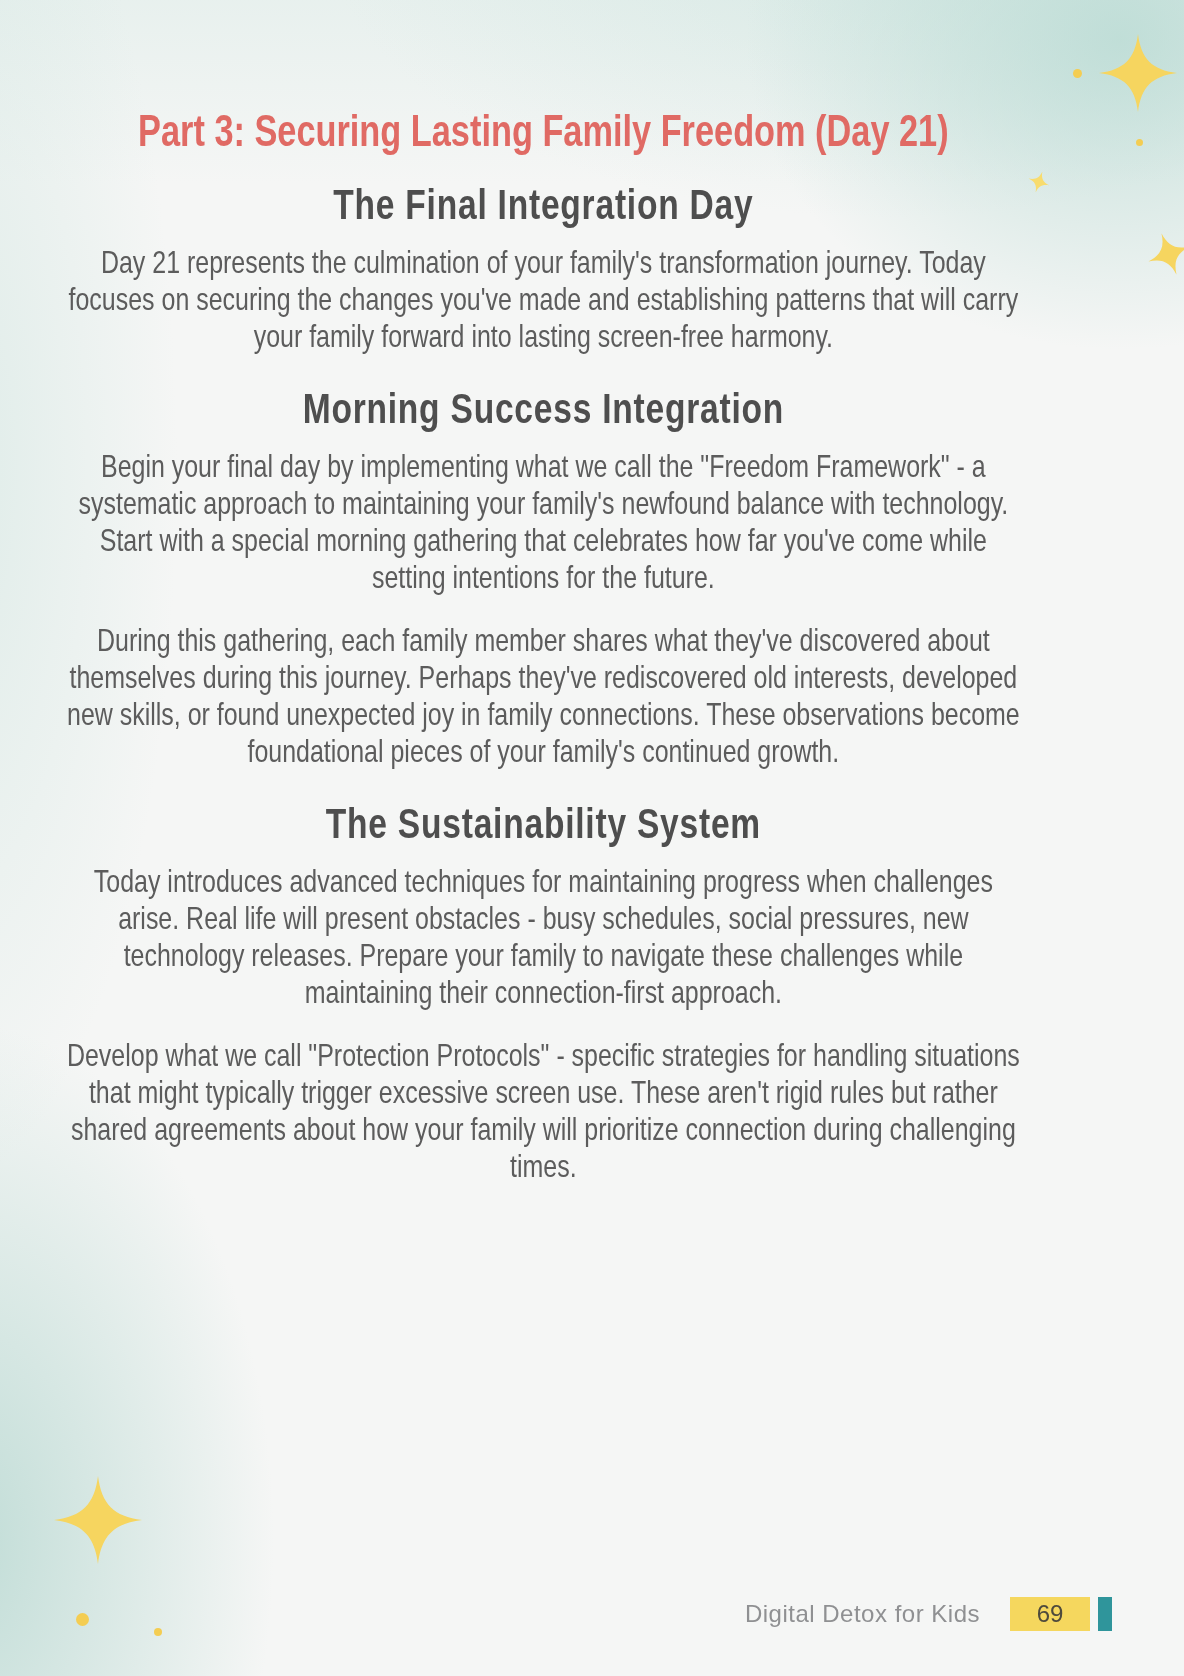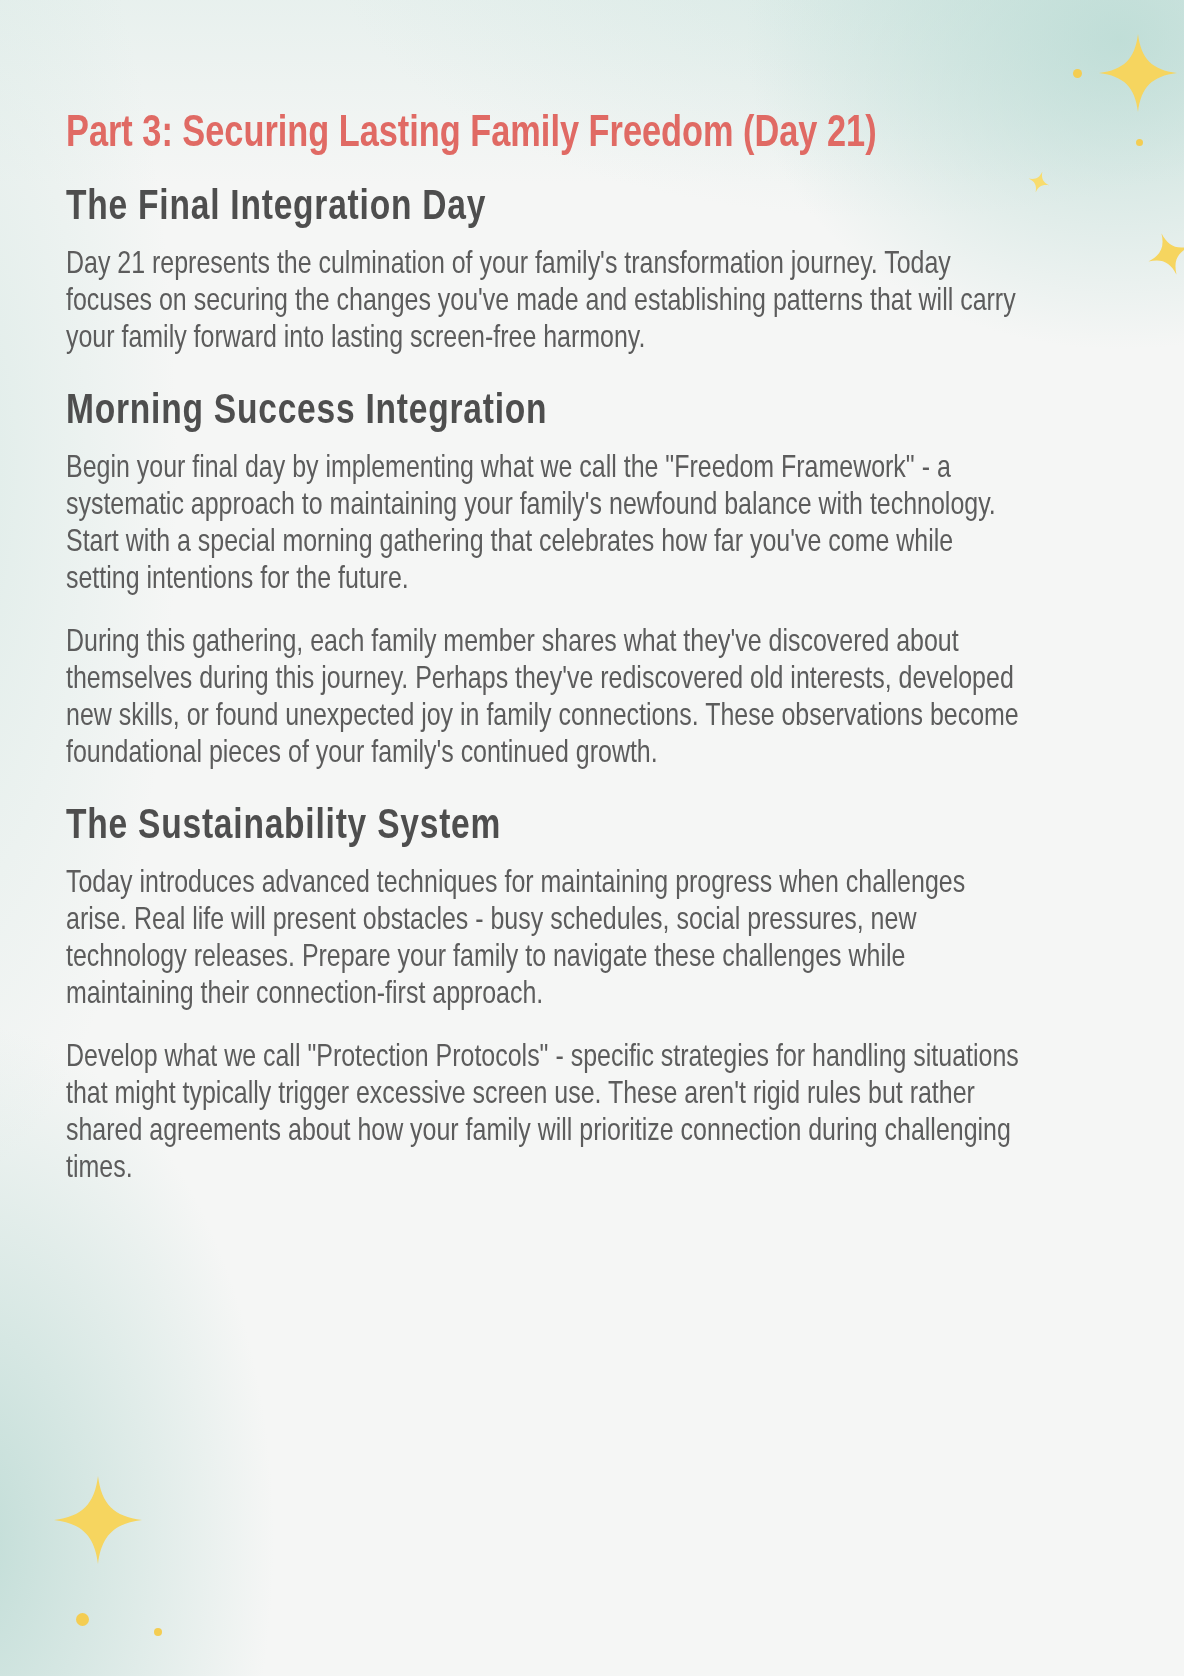--- a/index.html
+++ b/index.html
@@ -9,21 +9,21 @@
     overflow: hidden;
     font-family: "Liberation Sans", sans-serif;
     background:
       radial-gradient(520px 430px at 1120px 40px,  rgba(186,219,212,0.85), rgba(186,219,212,0) 72%),
       radial-gradient(750px 380px at 75% -4%,      rgba(199,226,220,0.45), rgba(199,226,220,0) 75%),
       radial-gradient(430px 720px at -3% 92%,      rgba(183,216,209,0.85), rgba(183,216,209,0) 72%),
       radial-gradient(300px 950px at -4% 28%,      rgba(200,226,220,0.50), rgba(200,226,220,0) 75%),
       linear-gradient(180deg, rgba(212,232,227,0.40) 0%, rgba(212,232,227,0) 11%),
       #f5f6f5;
   }
-  .page { position: absolute; inset: 0; }
+  .page { position: absolute; inset: 0; text-align: center; }
 
   
   .content {
     position: absolute;
     left: 66px; top: 104px;
     width: 1224px;
     transform: scaleX(0.78);
     transform-origin: 0 0;
   }
   .part-title {
@@ -132,14 +132,19 @@
       <p>During this gathering, each family member shares what they've discovered about themselves during this journey. Perhaps they've rediscovered old interests, developed new skills, or found unexpected joy in family connections. These observations become foundational pieces of your family's continued growth.</p>
     </section>
 
     <section>
       <h2>The Sustainability System</h2>
       <p>Today introduces advanced techniques for maintaining progress when challenges arise. Real life will present obstacles - busy schedules, social pressures, new technology releases. Prepare your family to navigate these challenges while maintaining their connection-first approach.</p>
       <p>Develop what we call "Protection Protocols" - specific strategies for handling situations that might typically trigger excessive screen use. These aren't rigid rules but rather shared agreements about how your family will prioritize connection during challenging times.</p>
     </section>
   </main>
 
+  <footer class="footer">
+    <span class="book-title">Digital Detox for Kids</span>
+    <span class="page-badge">69</span>
+    <span class="teal-bar"></span>
+  </footer>
 
 </div>
 
 </body></html>

